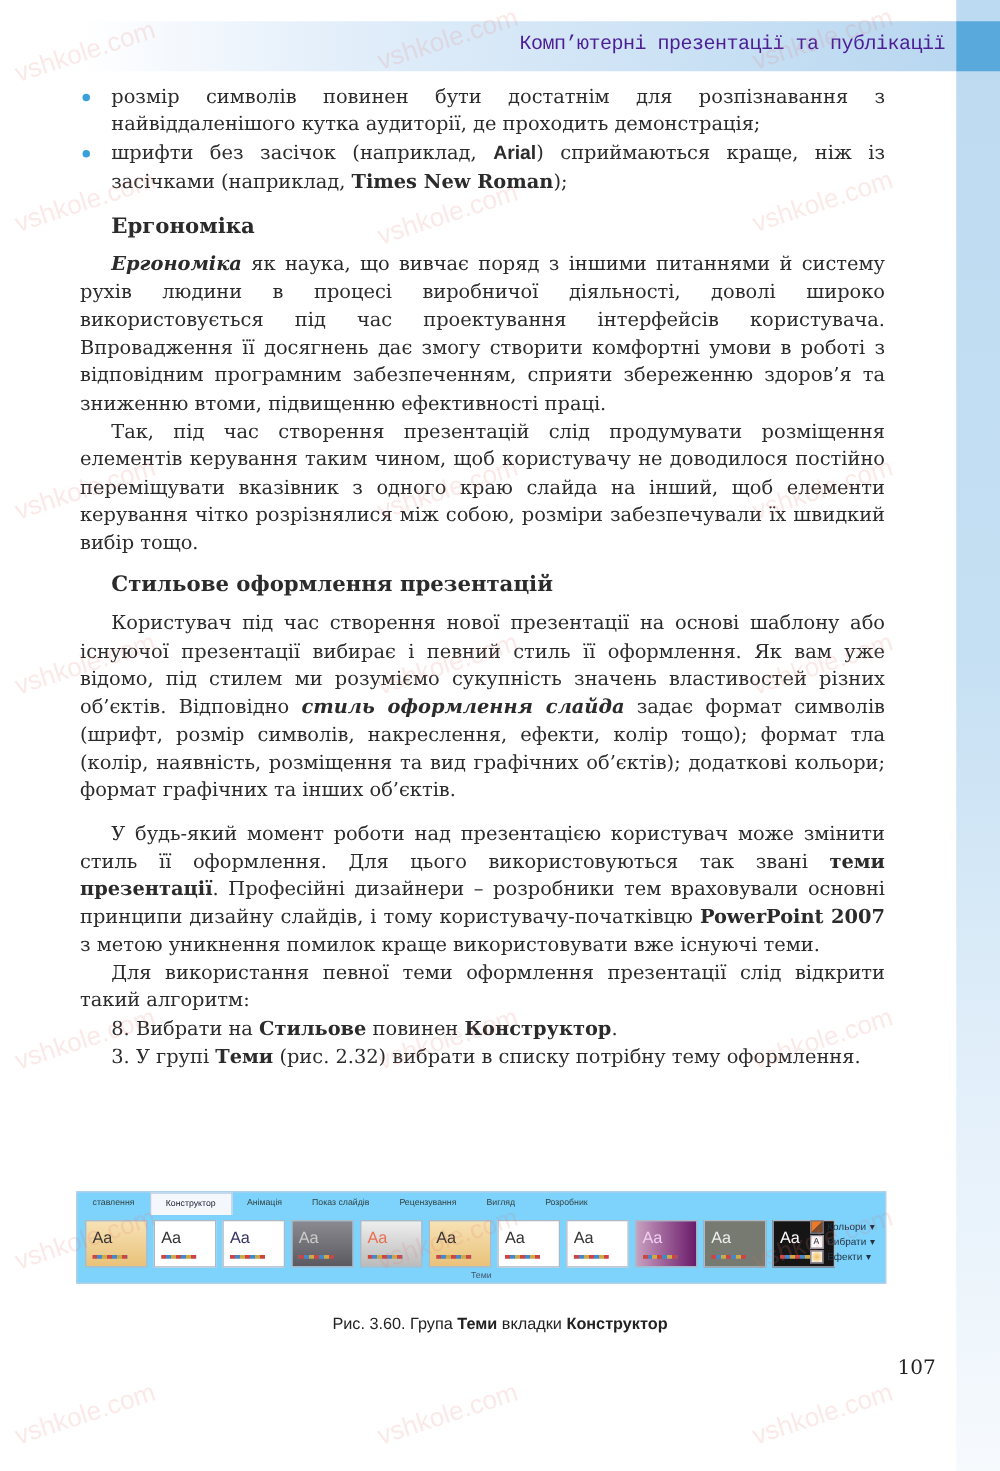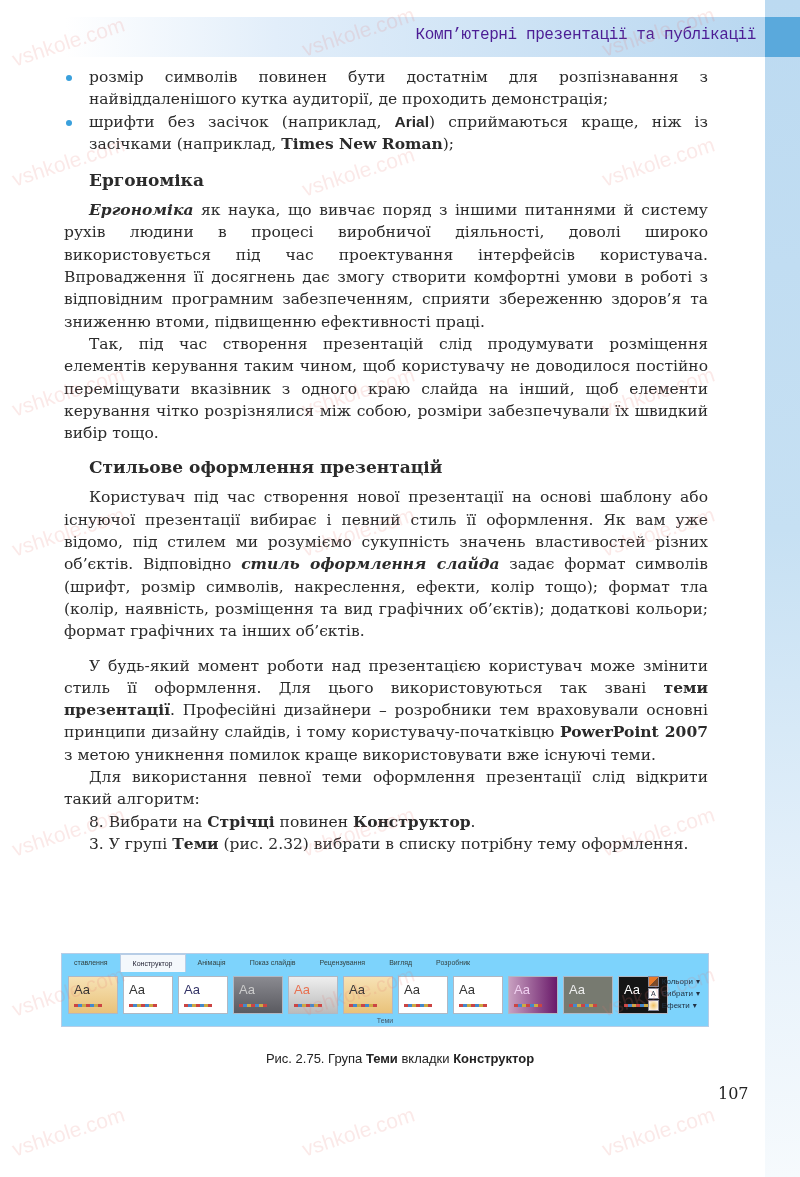--- a/index.html
+++ b/index.html
@@ -86,21 +86,21 @@
   </ul>
 
   <h2>Ергономіка</h2>
   <p><span class="bi">Ергономіка</span><span> як наука, що вивчає поряд з іншими питаннями й систему рухів людини в процесі виробничої діяльності, доволі широко використовується під час проектування інтерфейсів користувача. Впровадження її досягнень дає змогу створити комфортні умови в роботі з відповідним програмним забезпеченням, сприяти збереженню здоров’я та зниженню втоми, підвищенню ефективності праці.</span></p>
   <p>Так, під час створення презентацій слід продумувати розміщення елементів керування таким чином, щоб користувачу не доводилося постійно переміщувати вказівник з одного краю слайда на інший, щоб елементи керування чітко розрізнялися між собою, розміри забезпечували їх швидкий вибір тощо.</p>
 
   <h2 style="margin-top:12px">Стильове оформлення презентацій</h2>
   <p><span>Користувач під час створення нової презентації на основі шаблону або існуючої презентації вибирає і певний стиль її оформлення. Як вам уже відомо, під стилем ми розуміємо сукупність значень властивостей різних об’єктів. Відповідно </span><span class="bi">стиль оформлення слайда</span><span> задає формат символів (шрифт, розмір символів, накреслення, ефекти, колір тощо); формат тла (колір, наявність, розміщення та вид графічних об’єктів); додаткові кольори; формат графічних та інших об’єктів.</span></p>
   <p class="gap"><span>У будь-який момент роботи над презентацією користувач може змінити стиль її оформлення. Для цього використовуються так звані </span><b>теми презентації</b><span>. Професійні дизайнери – розробники тем враховували основні принципи дизайну слайдів, і тому користувачу-початківцю </span><b>PowerPoint 2007</b><span> з метою уникнення помилок краще використовувати вже існуючі теми.</span></p>
   <p>Для використання певної теми оформлення презентації слід відкрити такий алгоритм:</p>
-  <p><span>8. Вибрати на </span><b>Стрічці</b><span> повинен </span><b>Конструктор</b><span>.</span></p>
+  <p><span>8. Вибрати на </span><b>Стильове</b><span> повинен </span><b>Конструктор</b><span>.</span></p>
   <p><span>3. У групі </span><b>Теми</b><span> (рис. 2.32) вибрати в списку потрібну тему оформлення.</span></p>
 </div>
 
 <div class="figure">
   <div class="tabs">
     <div class="tab">ставлення</div>
     <div class="tab active">Конструктор</div>
     <div class="tab">Анімація</div>
     <div class="tab">Показ слайдів</div>
     <div class="tab">Рецензування</div>
@@ -154,21 +154,21 @@
       </div>
     </div>
   <div class="side-cmds">
     <div><span class="ic" style="background:linear-gradient(135deg,#e87a2a 50%,#7a4a2a 50%)"></span><span>Кольори</span> ▾</div>
     <div><span class="ic">A</span><span>Вибрати</span> ▾</div>
     <div><span class="ic" style="background:radial-gradient(#f0c060,#fff)"></span><span>Ефекти</span> ▾</div>
   </div>
   <div class="group-label">Теми</div>
 </div>
 
-<div class="caption"><span>Рис. 2.75. Група </span><b>Теми</b><span> вкладки </span><b>Конструктор</b></div>
+<div class="caption"><span>Рис. 3.60. Група </span><b>Теми</b><span> вкладки </span><b>Конструктор</b></div>
 
 <div class="page-num">107</div>
 
 <div class="watermark" style="left: 10px; top: 30px;">vshkole.com</div>
 <div class="watermark" style="left: 300px; top: 20px;">vshkole.com</div>
 <div class="watermark" style="left: 600px; top: 20px;">vshkole.com</div>
 <div class="watermark" style="left: 10px; top: 150px;">vshkole.com</div>
 <div class="watermark" style="left: 300px; top: 160px;">vshkole.com</div>
 <div class="watermark" style="left: 600px; top: 150px;">vshkole.com</div>
 <div class="watermark" style="left: 10px; top: 380px;">vshkole.com</div>

